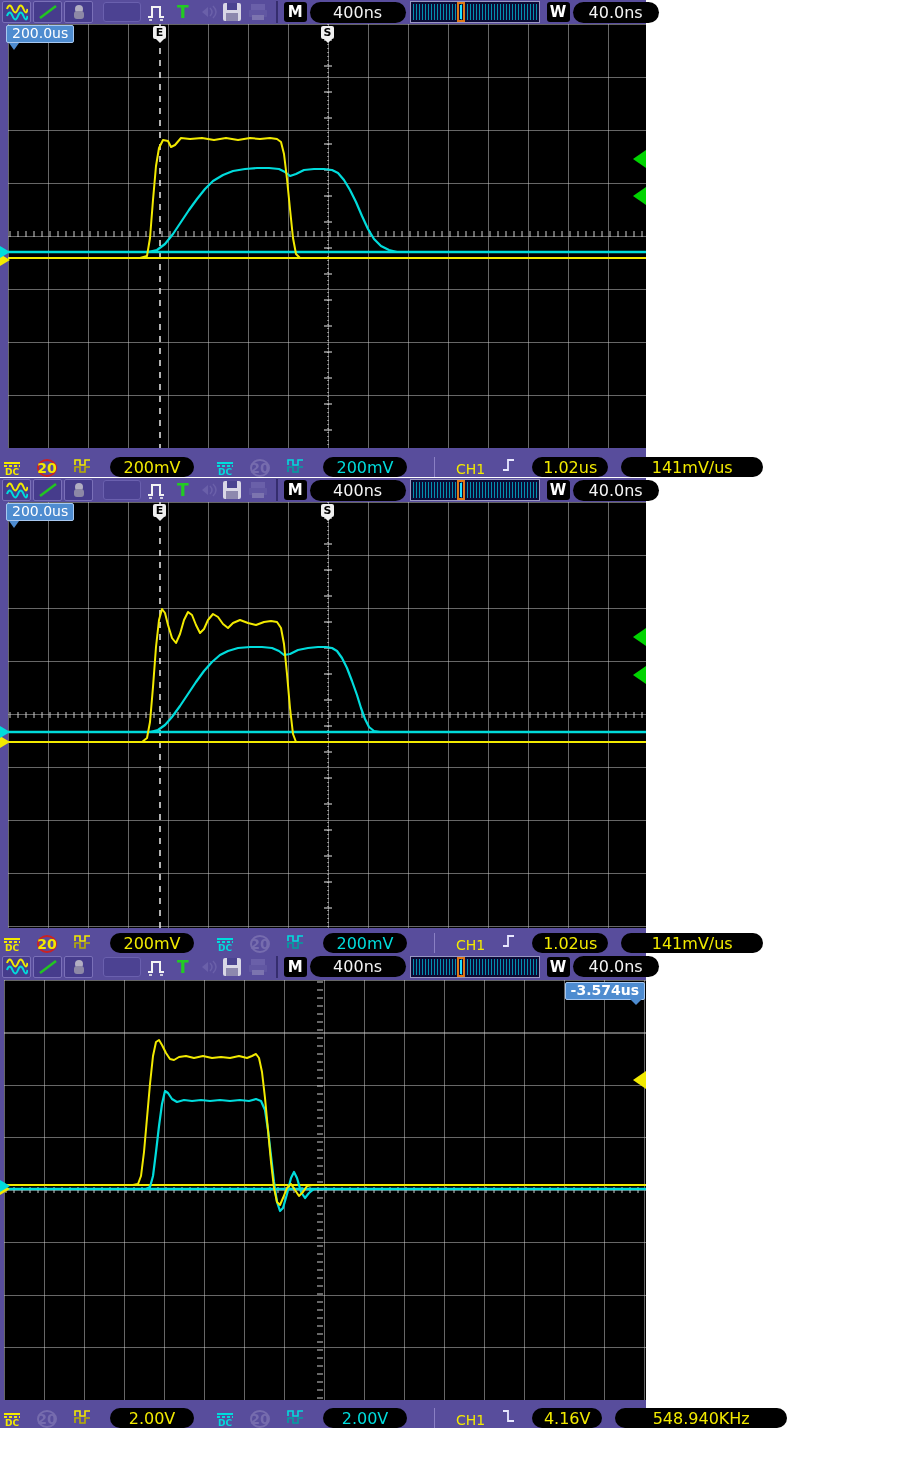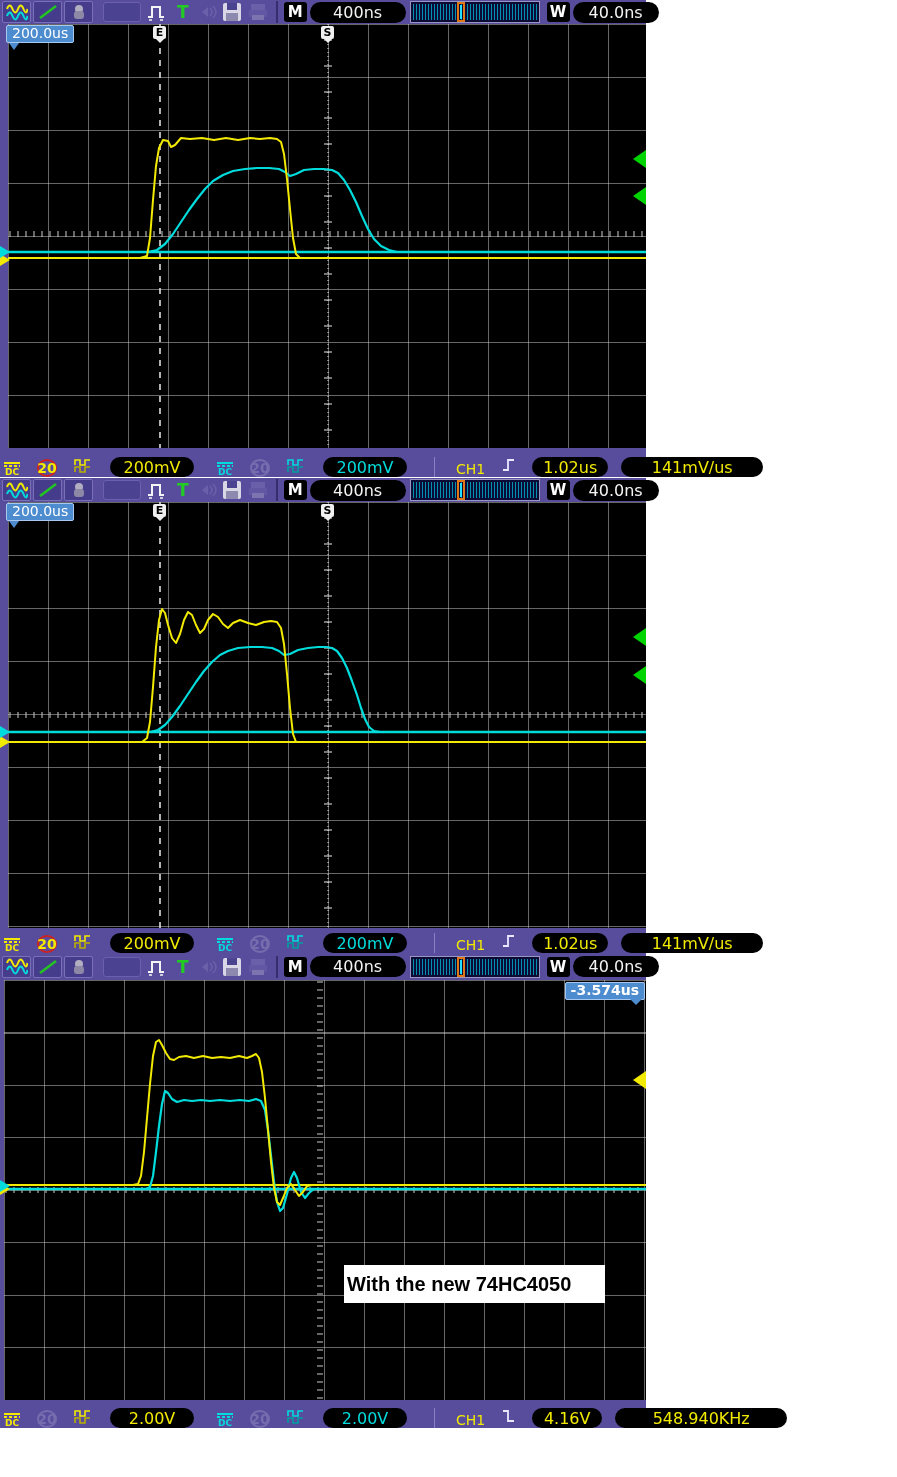--- a/index.html
+++ b/index.html
@@ -379,21 +379,20 @@
     <svg class="wave-svg" width="646" height="420">
         <path d="M6,207V213M14,207V213M22,207V213M30,207V213M38,207V213M46,207V213M54,207V213M62,207V213M70,207V213M78,207V213M86,207V213M94,207V213M102,207V213M110,207V213M118,207V213M126,207V213M134,207V213M142,207V213M150,207V213M158,207V213M166,207V213M174,207V213M182,207V213M190,207V213M198,207V213M206,207V213M214,207V213M222,207V213M230,207V213M238,207V213M246,207V213M254,207V213M262,207V213M270,207V213M278,207V213M286,207V213M294,207V213M302,207V213M310,207V213M318,207V213M326,207V213M334,207V213M342,207V213M350,207V213M358,207V213M366,207V213M374,207V213M382,207V213M390,207V213M398,207V213M406,207V213M414,207V213M422,207V213M430,207V213M438,207V213M446,207V213M454,207V213M462,207V213M470,207V213M478,207V213M486,207V213M494,207V213M502,207V213M510,207V213M518,207V213M526,207V213M534,207V213M542,207V213M550,207V213M558,207V213M566,207V213M574,207V213M582,207V213M590,207V213M598,207V213M606,207V213M614,207V213M622,207V213M630,207V213M638,207V213" stroke="#cfcfcf" stroke-width="1" fill="none"></path>
         <path d="M317,2H323M317,10H323M317,18H323M317,26H323M317,34H323M317,42H323M317,50H323M317,58H323M317,66H323M317,74H323M317,82H323M317,90H323M317,98H323M317,106H323M317,114H323M317,122H323M317,130H323M317,138H323M317,146H323M317,154H323M317,162H323M317,170H323M317,178H323M317,186H323M317,194H323M317,202H323M317,210H323M317,218H323M317,226H323M317,234H323M317,242H323M317,250H323M317,258H323M317,266H323M317,274H323M317,282H323M317,290H323M317,298H323M317,306H323M317,314H323M317,322H323M317,330H323M317,338H323M317,346H323M317,354H323M317,362H323M317,370H323M317,378H323M317,386H323M317,394H323M317,402H323M317,410H323M317,418H323" stroke="#cfcfcf" stroke-width="1" fill="none"></path>
         <line x1="4" y1="209" x2="646" y2="209" stroke="#00dcdc" stroke-width="2.6"></line>
         <line x1="4" y1="205" x2="646" y2="205" stroke="#f2ea00" stroke-width="2.2"></line>
         <polyline points="146,209 150,207 153,196 156,172 159,146 162,124 165,111 168,113 172,119 177,122 184,120 192,121 201,120 210,121 220,120 230,121 240,120 249,121 256,119 261,121 265,130 268,150 271,176 274,202 277,222 280,231 283,228 287,214 291,198 294,192 297,198 301,212 305,218 309,213 314,209" fill="none" stroke="#00dcdc" stroke-width="2.2" stroke-linejoin="round"></polyline>
         <polyline points="133,205 138,204 141,196 144,172 147,138 150,104 153,76 156,62 159,60 162,65 166,73 170,79 174,80 179,77 186,76 194,78 203,76 212,78 221,77 230,78 239,76 247,78 252,76 256,74 259,78 262,92 265,118 268,150 271,182 274,208 277,222 280,225 283,218 287,208 291,204 295,210 299,216 303,212 307,206 312,205" fill="none" stroke="#f2ea00" stroke-width="2" stroke-linejoin="round"></polyline>
       </svg>
     <div class="strip"></div>
     <div class="tag tag-right">-3.574us</div>
-    <div class="ann" style="left:344px;top:285px;width:261px;height:38px;align-items:center;display:flex;">With the new 74HC4050</div>
   <div class="arr-l" style="top: 91px; border-right-color: rgb(242, 234, 0);"></div>
       <div class="arr-r" style="top: 203px; border-left-color: rgb(242, 234, 0); z-index: 4;"></div>
       <div class="arr-r" style="top: 200px; border-left-color: rgb(0, 220, 220); z-index: 4;"></div>
     </div>
   <div class="status" style="top:447px;height:28px;">
     <span class="dcicon yel">
         <b></b>
         <i></i>
         <span>DC</span>
       </span>

